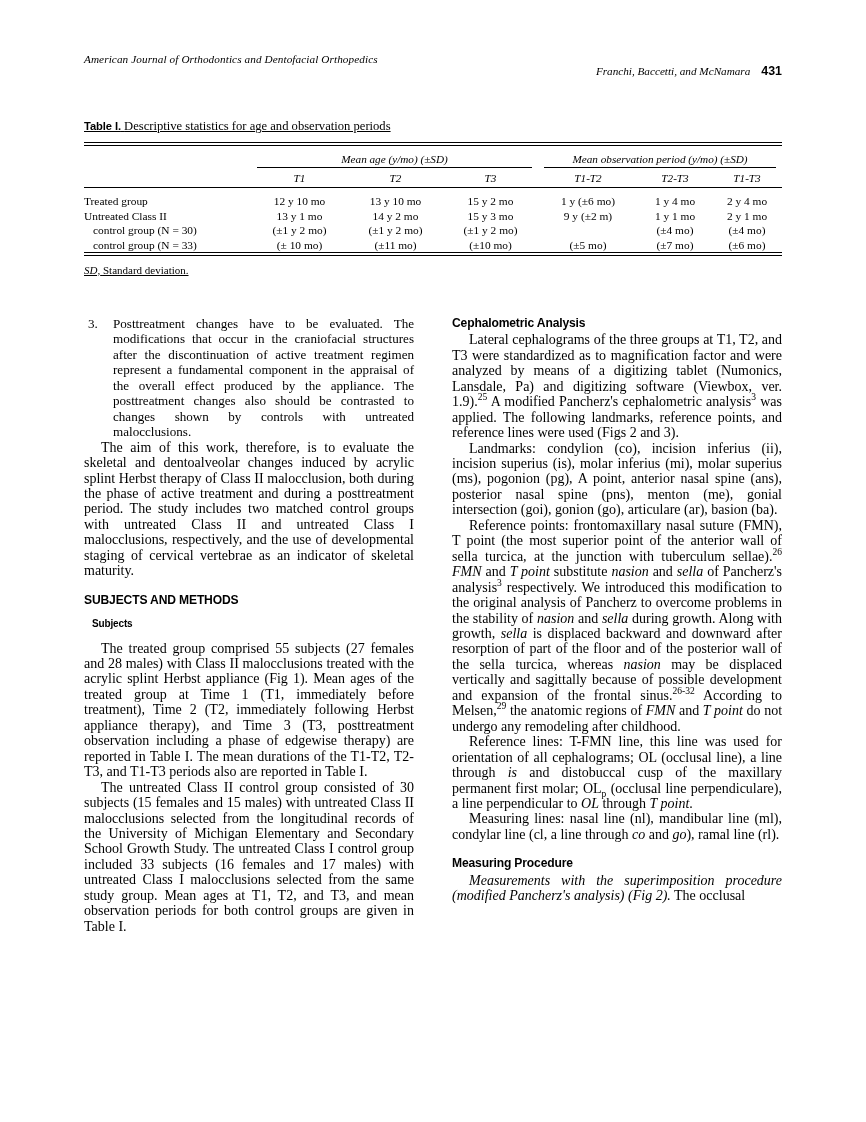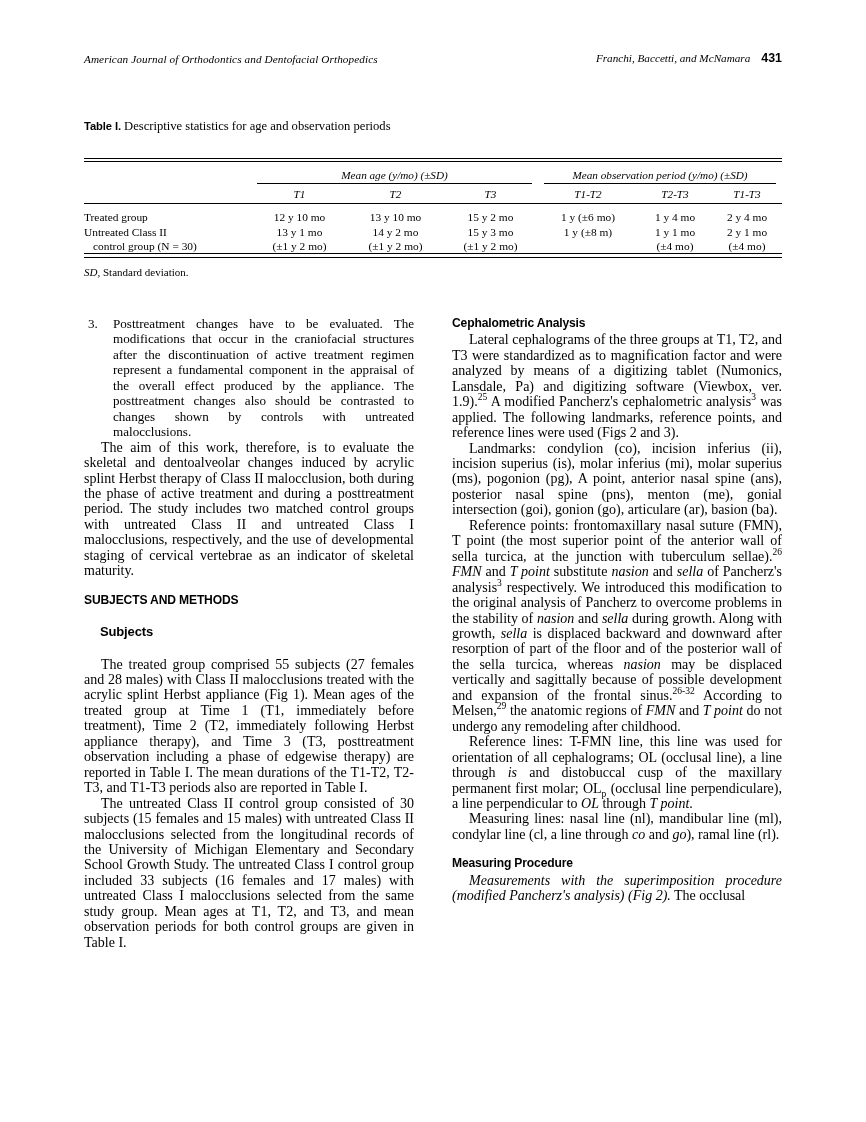--- a/index.html
+++ b/index.html
@@ -35,23 +35,23 @@
     font-style: italic;
     font-size: 11.2px;
     line-height: 15px;
     letter-spacing: 0.1px;
     white-space: nowrap;
   }
   .rh-left .line2 { display: block; }
   .rh-right {
     position: absolute;
     right: 0;
-    top: 0;
+    top: 16px;
     font-size: 11.2px;
-    line-height: 21px;
+    line-height: 15px;
     white-space: nowrap;
   }
   .rh-authors {
     font-style: italic;
   }
   .rh-pageno {
     font-weight: bold;
     font-style: normal;
     font-family: "Liberation Sans", sans-serif;
     font-size: 12.4px;
@@ -61,22 +61,23 @@
   
   .table-wrap {
     position: absolute;
     left: 84px;
     top: 118px;
     width: 698px;
   }
   .table-caption {
     font-size: 12.6px;
     line-height: 16px;
-    margin-bottom: 24px;
-    white-space: nowrap;
+    margin-bottom: 8px;
+    white-space: nowrap;
+    text-decoration: underline;
   }
   .table-caption .tl {
     font-family: "Liberation Sans", sans-serif;
     font-weight: bold;
     font-size: 11.2px;
     letter-spacing: -0.1px;
   }
   table.stats {
     border-collapse: collapse;
     width: 698px;
@@ -156,20 +157,21 @@
   tr.rule-double-bottom td .inner {
     border-top: 0.9px solid #000;
     height: 0;
     font-size: 0;
     line-height: 0;
   }
   .table-note {
     font-size: 11px;
     padding-top: 8px;
     white-space: nowrap;
+    text-decoration: underline;
   }
   .table-note i { font-style: italic; }
 
   
   .cols {
     position: absolute;
     left: 84px;
     top: 316px;
     width: 698px;
     height: 700px;
@@ -211,24 +213,24 @@
 
   h3.sechead {
     margin: 0;
     font-family: "Liberation Sans", sans-serif;
     font-weight: bold;
     font-size: 12.1px;
     line-height: 15.4px;
     letter-spacing: -0.15px;
   }
   h4.subhead {
-    margin: 16px;
+    margin: 8px;
     font-family: "Liberation Sans", sans-serif;
     font-weight: bold;
-    font-size: 13px;
+    font-size: 10px;
     line-height: 15.4px;
     letter-spacing: -0.15px;
   }
   .gap-before-head { height: 14px; }
   .gap-after-head  { height: 1px; }
 
   sup {
     font-size: 0.68em;
     vertical-align: super;
     line-height: 0;
@@ -310,34 +312,43 @@
           <td class="val">1 y (±6 mo)</td>
           <td class="val">1 y 4 mo</td>
           <td class="val">2 y 4 mo</td>
         </tr>
 
         <tr>
           <td class="rowlabel">Untreated Class II</td>
           <td class="val">13 y 1 mo</td>
           <td class="val">14 y 2 mo</td>
           <td class="val">15 y 3 mo</td>
-          <td class="val">1 y (±8 m)</td>
+          <td class="val">9 y (±2 m)</td>
           <td class="val">1 y 1 mo</td>
           <td class="val">2 y 1 mo</td>
         </tr>
         <tr>
           <td class="rowlabel indent">control group (N = 30)</td>
           <td class="val">(±1 y 2 mo)</td>
           <td class="val">(±1 y 2 mo)</td>
           <td class="val">(±1 y 2 mo)</td>
           <td class="val"></td>
           <td class="val">(±4 mo)</td>
           <td class="val">(±4 mo)</td>
         </tr>
 
+        <tr>
+          <td class="rowlabel indent">control group (N = 33)</td>
+          <td class="val">(± 10 mo)</td>
+          <td class="val">(±11 mo)</td>
+          <td class="val">(±10 mo)</td>
+          <td class="val">(±5 mo)</td>
+          <td class="val">(±7 mo)</td>
+          <td class="val">(±6 mo)</td>
+        </tr>
 
         <tr class="rule-double-bottom">
           <td colspan="7">
               <div class="inner"></div>
             </td>
         </tr>
       </tbody>
     </table>
 
     <div class="table-note">

